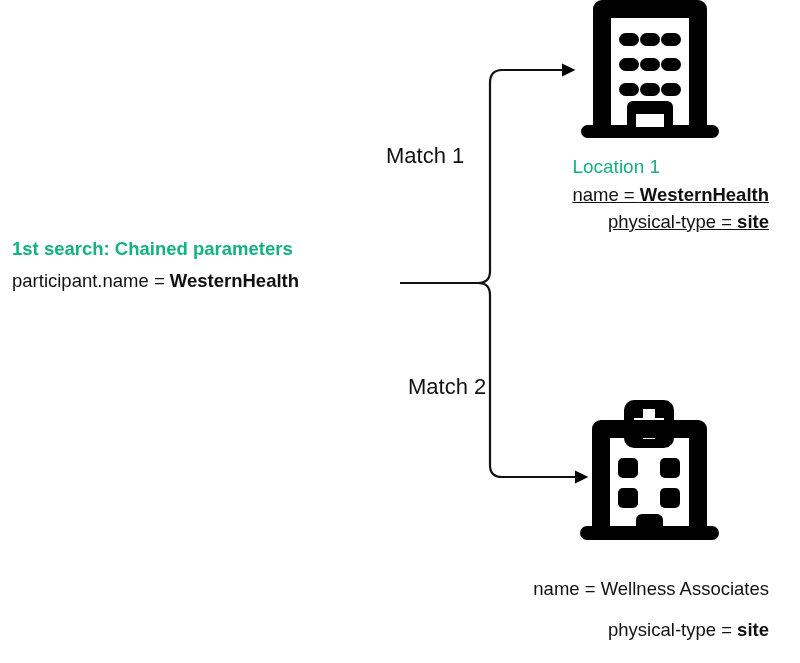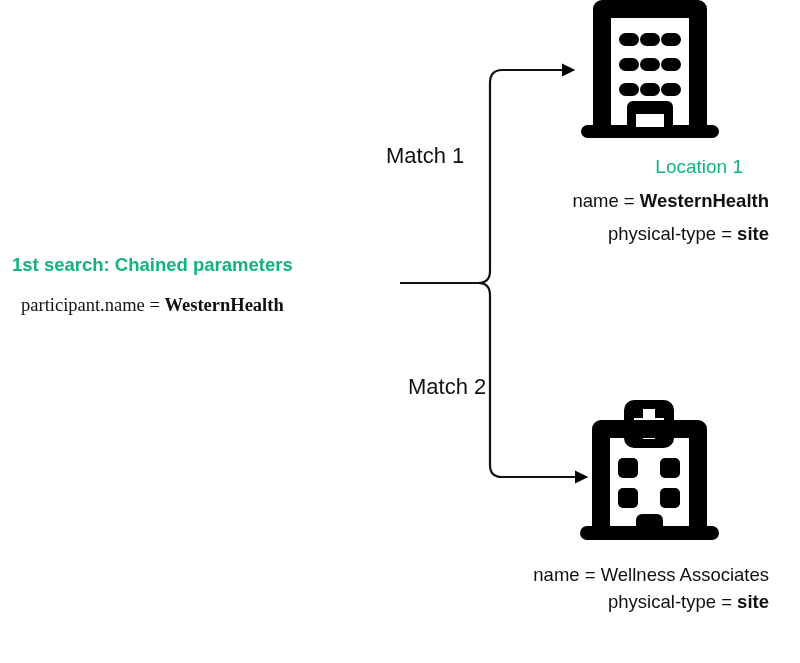--- a/index.html
+++ b/index.html
@@ -57,44 +57,44 @@
     position: absolute;
     font-size: 22px;
     color: #111111;
     white-space: nowrap;
     text-align: center;
   }
 
   
   #search-block {
     left: 12px;
-    top: 253px;
-    text-align: center;
-  }
-  #search-block .param-line { margin-top: 16px; font-family: Liberation Serif, serif; }
+    top: 237px;
+    text-align: left;
+  }
+  #search-block .param-line { margin-top: 8px; }
 
   
   #loc1-block {
     right: 31px;
     top: 155px;
     text-align: right;
   }
-  #loc1-block .param-line { margin-top: 9px; }
+  #loc1-block .param-line { margin-top: 3px; text-decoration: underline; }
 
   #loc3-block {
     right: 31px;
     top: 560px;
     text-align: right;
   }
-  #loc3-block .param-line { margin-top: 3px; }
+  #loc3-block .param-line { margin-top: 17px; }
 
   #loc1-block .node-title,
   #loc3-block .node-title {
     display: block;
-    text-align: right;
+    text-align: left;
     padding-right: 26px;
   }
 
   
   #match1-label { left: 386px; top: 143px; }
   #match2-label { left: 408px; top: 374px; }
 
   
   .icon-wrap {
     position: absolute;

